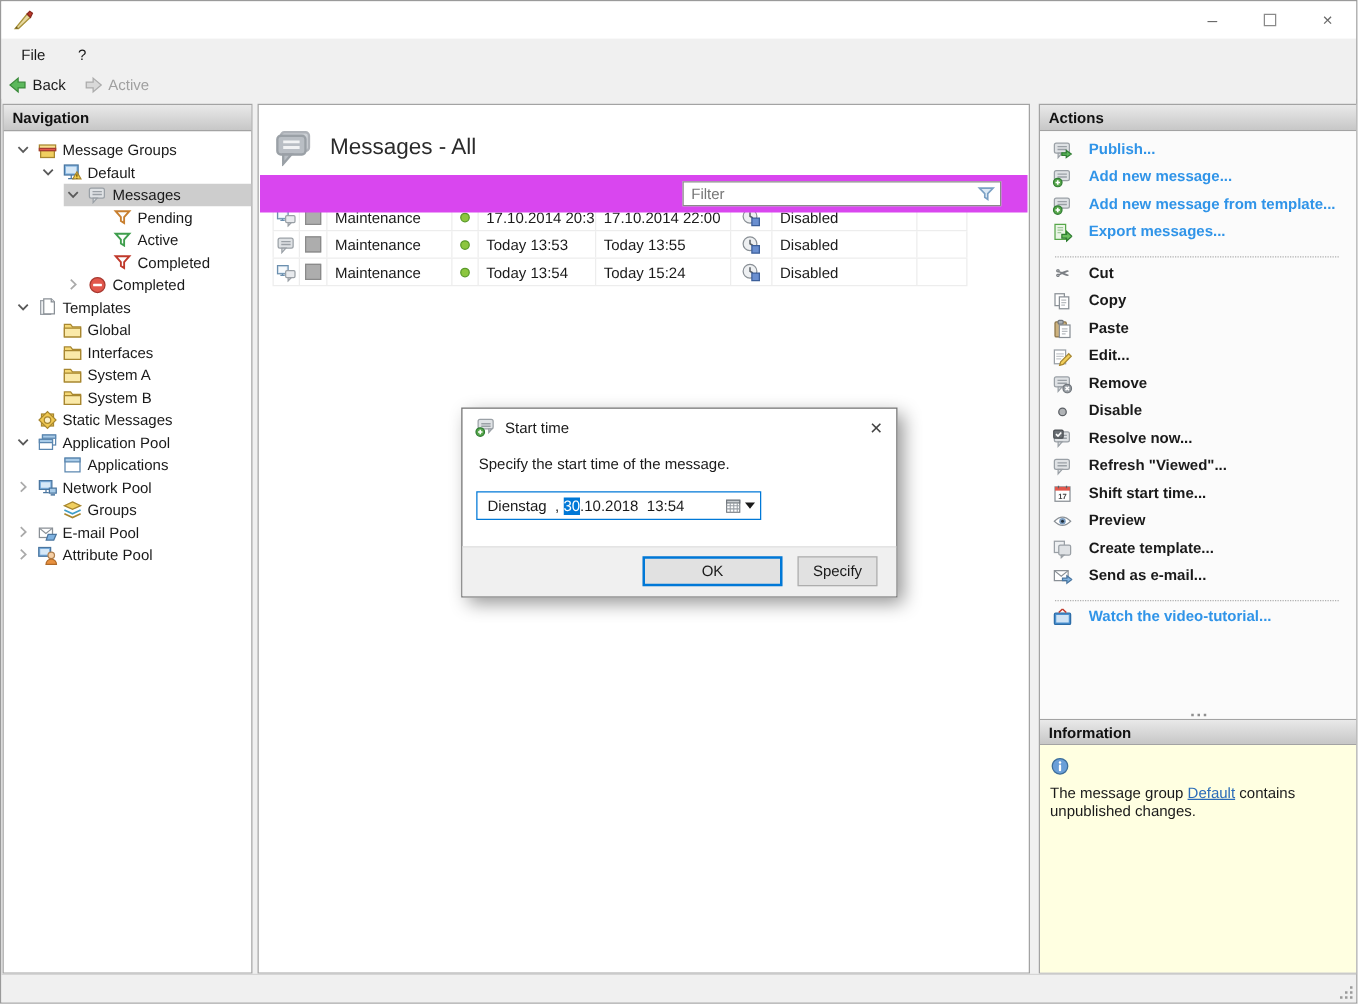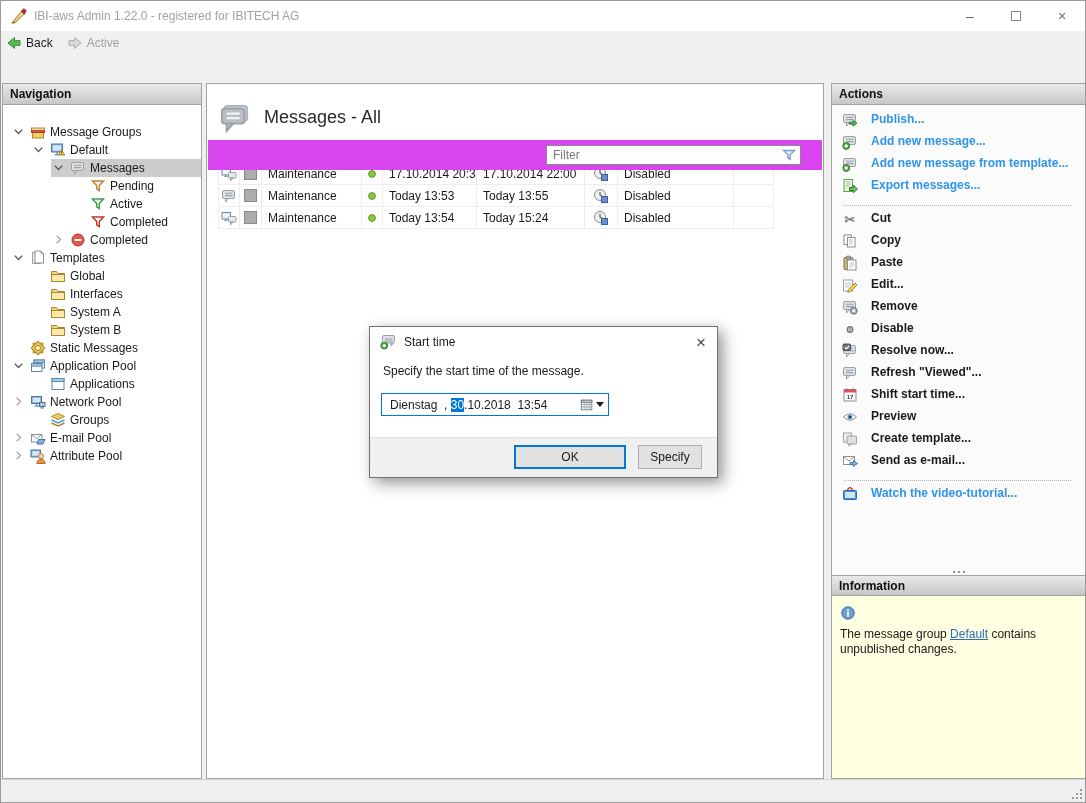--- a/index.html
+++ b/index.html
@@ -28,21 +28,21 @@
   
   .panel { position:absolute; background:#fff; border:1px solid #a3a3a3; }
   .panel-header { height:21px; background:linear-gradient(#e9e9e9,#c7c7c7);
                   border-bottom:1px solid #a3a3a3; font-weight:bold; font-size:12px;
                   padding:3px 0 0 7px; color:#111; }
   #nav-panel   { left:1px;   top:82px; width:200px; height:696px; }
   #main-panel  { left:205px; top:82px; width:618px; height:696px; }
   #right-panel { left:830px; top:82px; width:255px; height:696px; display:flex; flex-direction:column; background:#fbfbfb; }
 
   
-  #nav-tree { padding-top:18px; }
+  #nav-tree { padding-top:6px; }
   .tree-row { display:flex; height:18px; align-items:center; cursor:default; }
   .tree-row .indent { flex:none; }
   .tree-body { flex:1; display:flex; align-items:center; height:18px; gap:4px; padding-right:2px; }
   .tree-row.selected .tree-body { background:#cdcdcd; }
   .chev { width:15px; height:16px; flex:none; }
   .chev svg { display:block; }
   .tree-label { white-space:nowrap; }
 
   .ic { width:16px; height:16px; flex:none; display:inline-block; }
   .ic svg { display:block; width:100%; height:100%; }
@@ -121,30 +121,33 @@
 <div id="window">
 
   <div class="titlebar">
     <span class="app-icon ic">
       <svg viewBox="0 0 16 16">
           <path d="M2 14 L11 3 l2.5 2.5 L4.5 14z" fill="#e8d9a0" stroke="#a8923c"></path>
           <path d="M11 3 l2.5 2.5 L15 2.5 13 1z" fill="#c0392b" stroke="#8a2a20"></path>
           <path d="M2 14 l2.5 0 L3 12.5z" fill="#6b5a20"></path>
         </svg>
     </span>
-    <span class="title-text">IBI-aws Admin 1.22.0 - registered for IBITECH AG</span>
     <div class="win-controls">
       <div class="win-btn">–</div>
       <div class="win-btn">
           <span class="box"></span>
         </div>
       <div class="win-btn">×</div>
     </div>
   </div>
 
+  <div class="menubar" id="menubar">
+      <span class="menu-item">File</span>
+      <span class="menu-item">?</span>
+    </div>
 
   <div class="toolbar">
     <span class="tb-btn">
       <span class="ic">
         <svg viewBox="0 0 16 16">
             <path d="M8.5 2.5 L2 8 l6.5 5.5 v-3.2 h5.5 v-4.6 h-5.5 z" fill="#5cb85c" stroke="#3a8a3a"></path>
           </svg>
       </span>
       <span class="lbl-dark">Back</span>
     </span>

